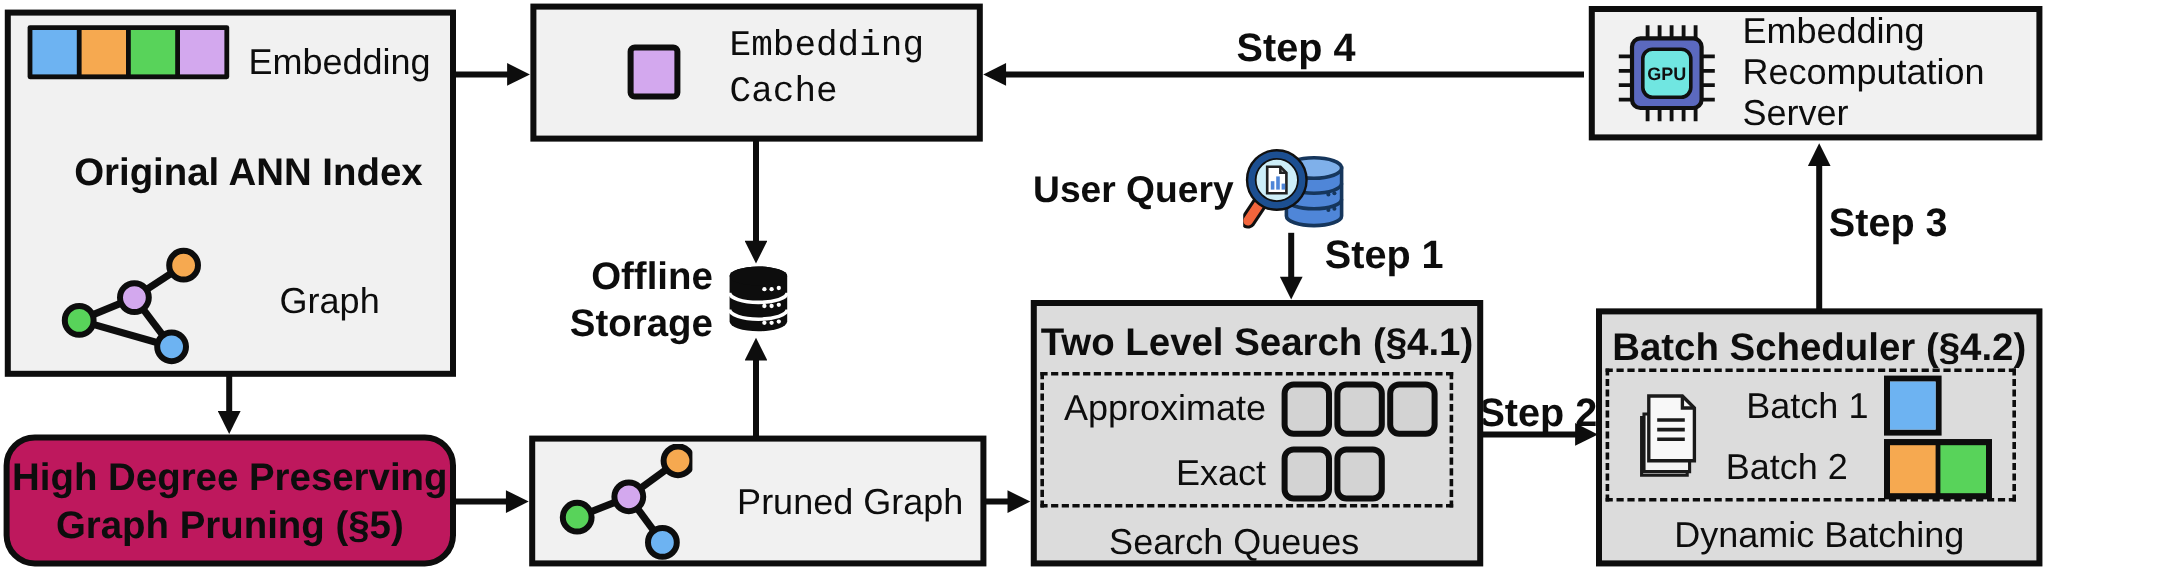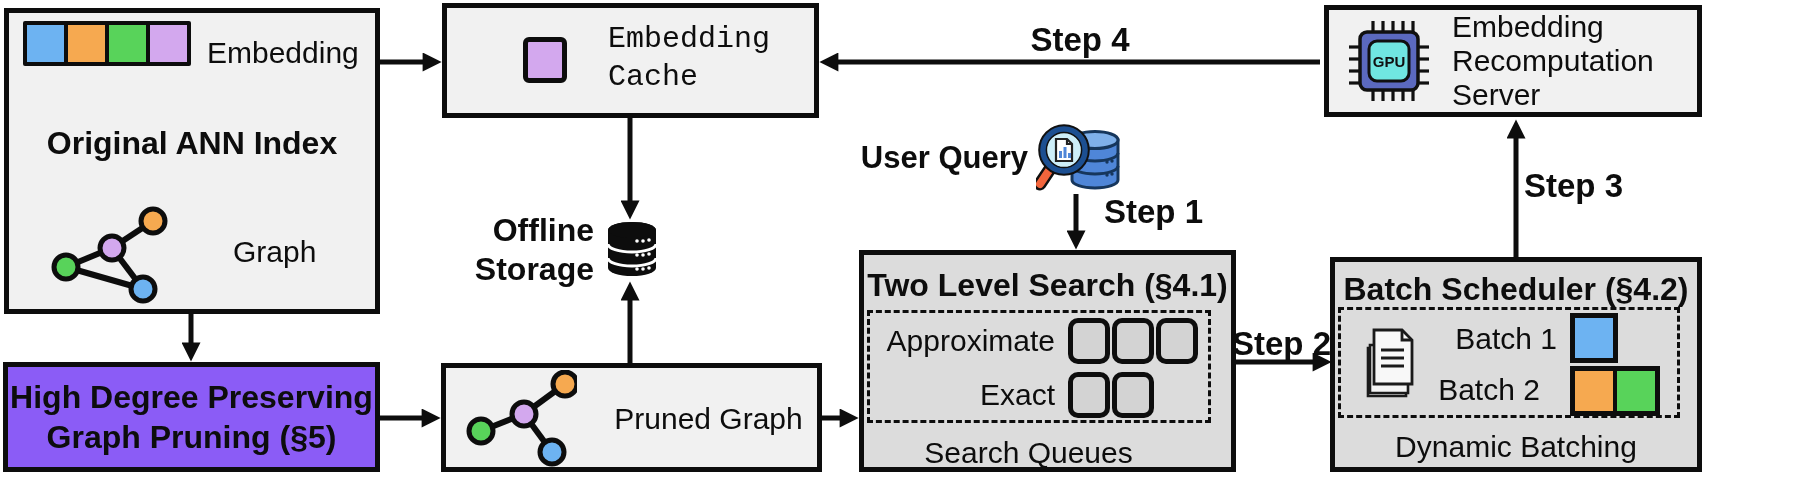--- a/index.html
+++ b/index.html
@@ -2,21 +2,21 @@
 <html><head>
 <meta charset="utf-8">
 <style>
   html,body{margin:0;padding:0;background:#ffffff;}
   #canvas{
     position:relative;width:1817px;height:481px;background:#ffffff;
     font-family:"Liberation Sans", sans-serif;color:#0d0d0d;overflow:hidden;
   }
   .box{position:absolute;box-sizing:border-box;border:5px solid #0d0d0d;}
   .bg-light{background:#f1f1f1;}
-  .bg-gray{background:#8b5cf6;}
+  .bg-gray{background:#be185d;border-radius:26px;}
   .bg-gray2{background:#dcdcdc;}
   .abs{position:absolute;}
   .t-bold{font-weight:bold;font-size:32px;line-height:40px;}
   .t-reg{font-size:30px;line-height:38px;}
   .t-step{font-weight:bold;font-size:33px;line-height:28px;white-space:nowrap;}
   .center{text-align:center;}
   .right{text-align:right;}
   .nowrap{white-space:nowrap;}
   
   .embed-strip{position:absolute;display:flex;gap:4px;padding:4px;background:#0d0d0d;border-radius:2px;}
@@ -60,21 +60,21 @@
   <div class="abs t-step center" style="left:1030px;top:26px;width:100px;">Step 4</div>
 
   <div class="box bg-light" style="left:4px;top:8px;width:376px;height:306px;">
     <div class="embed-strip" style="left:14px;top:8px;">
         <div class="ccell" style="background: rgb(109, 179, 242);"></div>
         <div class="ccell" style="background: rgb(246, 169, 80);"></div>
         <div class="ccell" style="background: rgb(88, 211, 90);"></div>
         <div class="ccell" style="background: rgb(211, 168, 238);"></div>
       </div>
     <div class="abs t-reg nowrap" style="left:198px;top:21px;">Embedding</div>
-    <div class="abs t-bold center nowrap" style="left:0;top:110px;width:366px;">Original ANN Index</div>
+    <div class="abs t-bold center nowrap" style="left:0;top:110px;width:366px;padding-left:15px;">Original ANN Index</div>
     <svg class="abs" style="left:21px;top:182px;" width="140" height="110" viewBox="0 0 140 110">
       <line x1="123" y1="26" x2="82" y2="53" stroke="#0d0d0d" stroke-width="6"></line>
       <line x1="82" y1="53" x2="36" y2="72" stroke="#0d0d0d" stroke-width="6"></line>
       <line x1="82" y1="53" x2="113" y2="94" stroke="#0d0d0d" stroke-width="6"></line>
       <line x1="36" y1="72" x2="113" y2="94" stroke="#0d0d0d" stroke-width="6"></line>
       <circle cx="123" cy="26" r="12" stroke="#0d0d0d" stroke-width="5" fill="#f6a950"></circle>
       <circle cx="82" cy="53" r="12" stroke="#0d0d0d" stroke-width="5" fill="#d3a8ee"></circle>
       <circle cx="36" cy="72" r="12" stroke="#0d0d0d" stroke-width="5" fill="#58d35a"></circle>
       <circle cx="113" cy="94" r="12" stroke="#0d0d0d" stroke-width="5" fill="#6db3f2"></circle>
     </svg>

